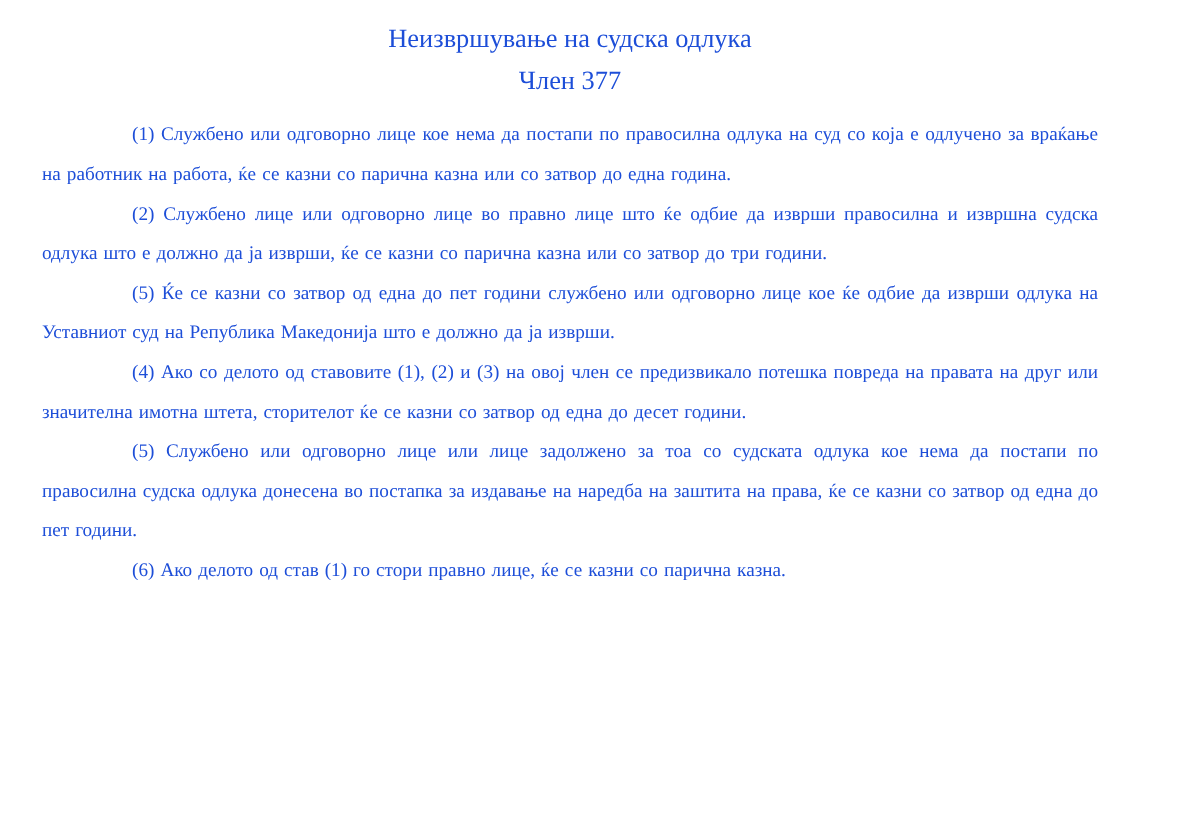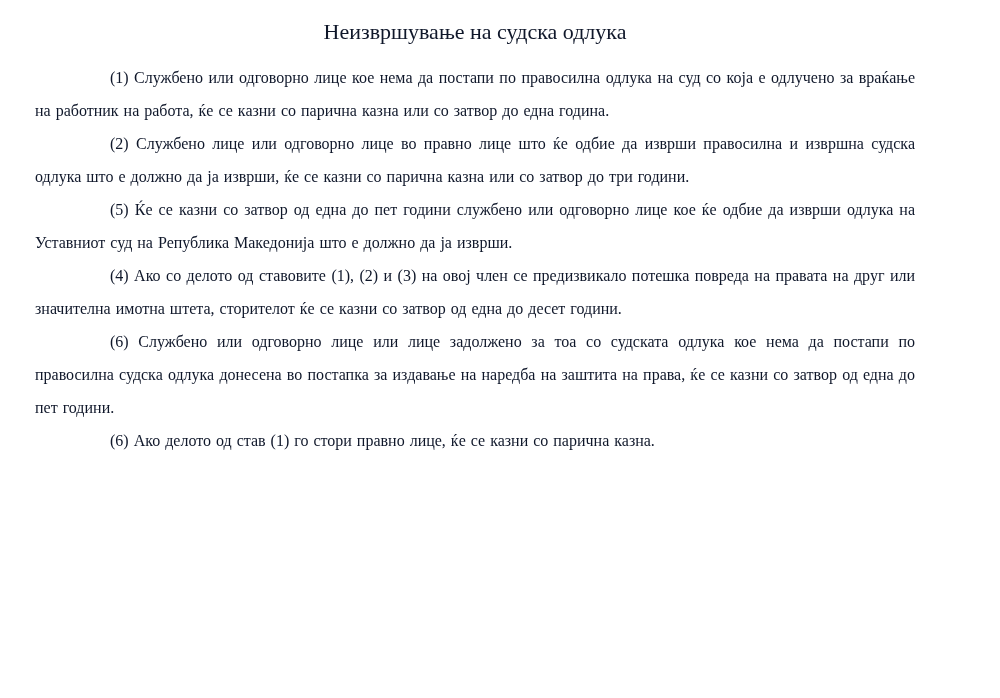--- a/index.html
+++ b/index.html
@@ -13,21 +13,21 @@
     height: 698px;
     background: #ffffff;
     overflow: hidden;
   }
   .doc {
     box-sizing: border-box;
     width: 100%;
     height: 100%;
     padding: 14px 85px 0 35px;
     font-family: "Liberation Serif", "DejaVu Serif", serif;
-    color: #0f172a;
+    color: #1d4ed8;
   }
   .doc-heading {
     margin: 0 0 12px 0;
   }
   .doc-title,
   .doc-article {
     text-align: center;
     font-size: 22px;
     font-weight: normal;
     line-height: 35px;
@@ -43,25 +43,26 @@
   }
 </style>
 </head>
 <body>
 
 <div class="page">
   <div class="doc">
 
     <div class="doc-heading">
       <h1 class="doc-title">Неизвршување на судска одлука</h1>
+      <h2 class="doc-article">Член 377</h2>
     </div>
 
     <div class="doc-body">
       <p>(1) Службено или одговорно лице кое нема да постапи по правосилна одлука на суд со која е одлучено за враќање на работник на работа, ќе се казни со парична казна или со затвор до една година.</p>
       <p>(2) Службено лице или одговорно лице во правно лице што ќе одбие да изврши правосилна и извршна судска одлука што е должно да ја изврши, ќе се казни со парична казна или со затвор до три години.</p>
       <p>(5) Ќе се казни со затвор од една до пет години службено или одговорно лице кое ќе одбие да изврши одлука на Уставниот суд на Република Македонија што е должно да ја изврши.</p>
       <p>(4) Ако со делото од ставовите (1), (2) и (3) на овој член се предизвикало потешка повреда на правата на друг или значителна имотна штета, сторителот ќе се казни со затвор од една до десет години.</p>
-      <p>(6) Службено или одговорно лице или лице задолжено за тоа со судската одлука кое нема да постапи по правосилна судска одлука донесена во постапка за издавање на наредба на заштита на права, ќе се казни со затвор од една до пет години.</p>
+      <p>(5) Службено или одговорно лице или лице задолжено за тоа со судската одлука кое нема да постапи по правосилна судска одлука донесена во постапка за издавање на наредба на заштита на права, ќе се казни со затвор од една до пет години.</p>
       <p>(6) Ако делото од став (1) го стори правно лице, ќе се казни со парична казна.</p>
     </div>
 
   </div>
 </div>
 
 </body></html>

